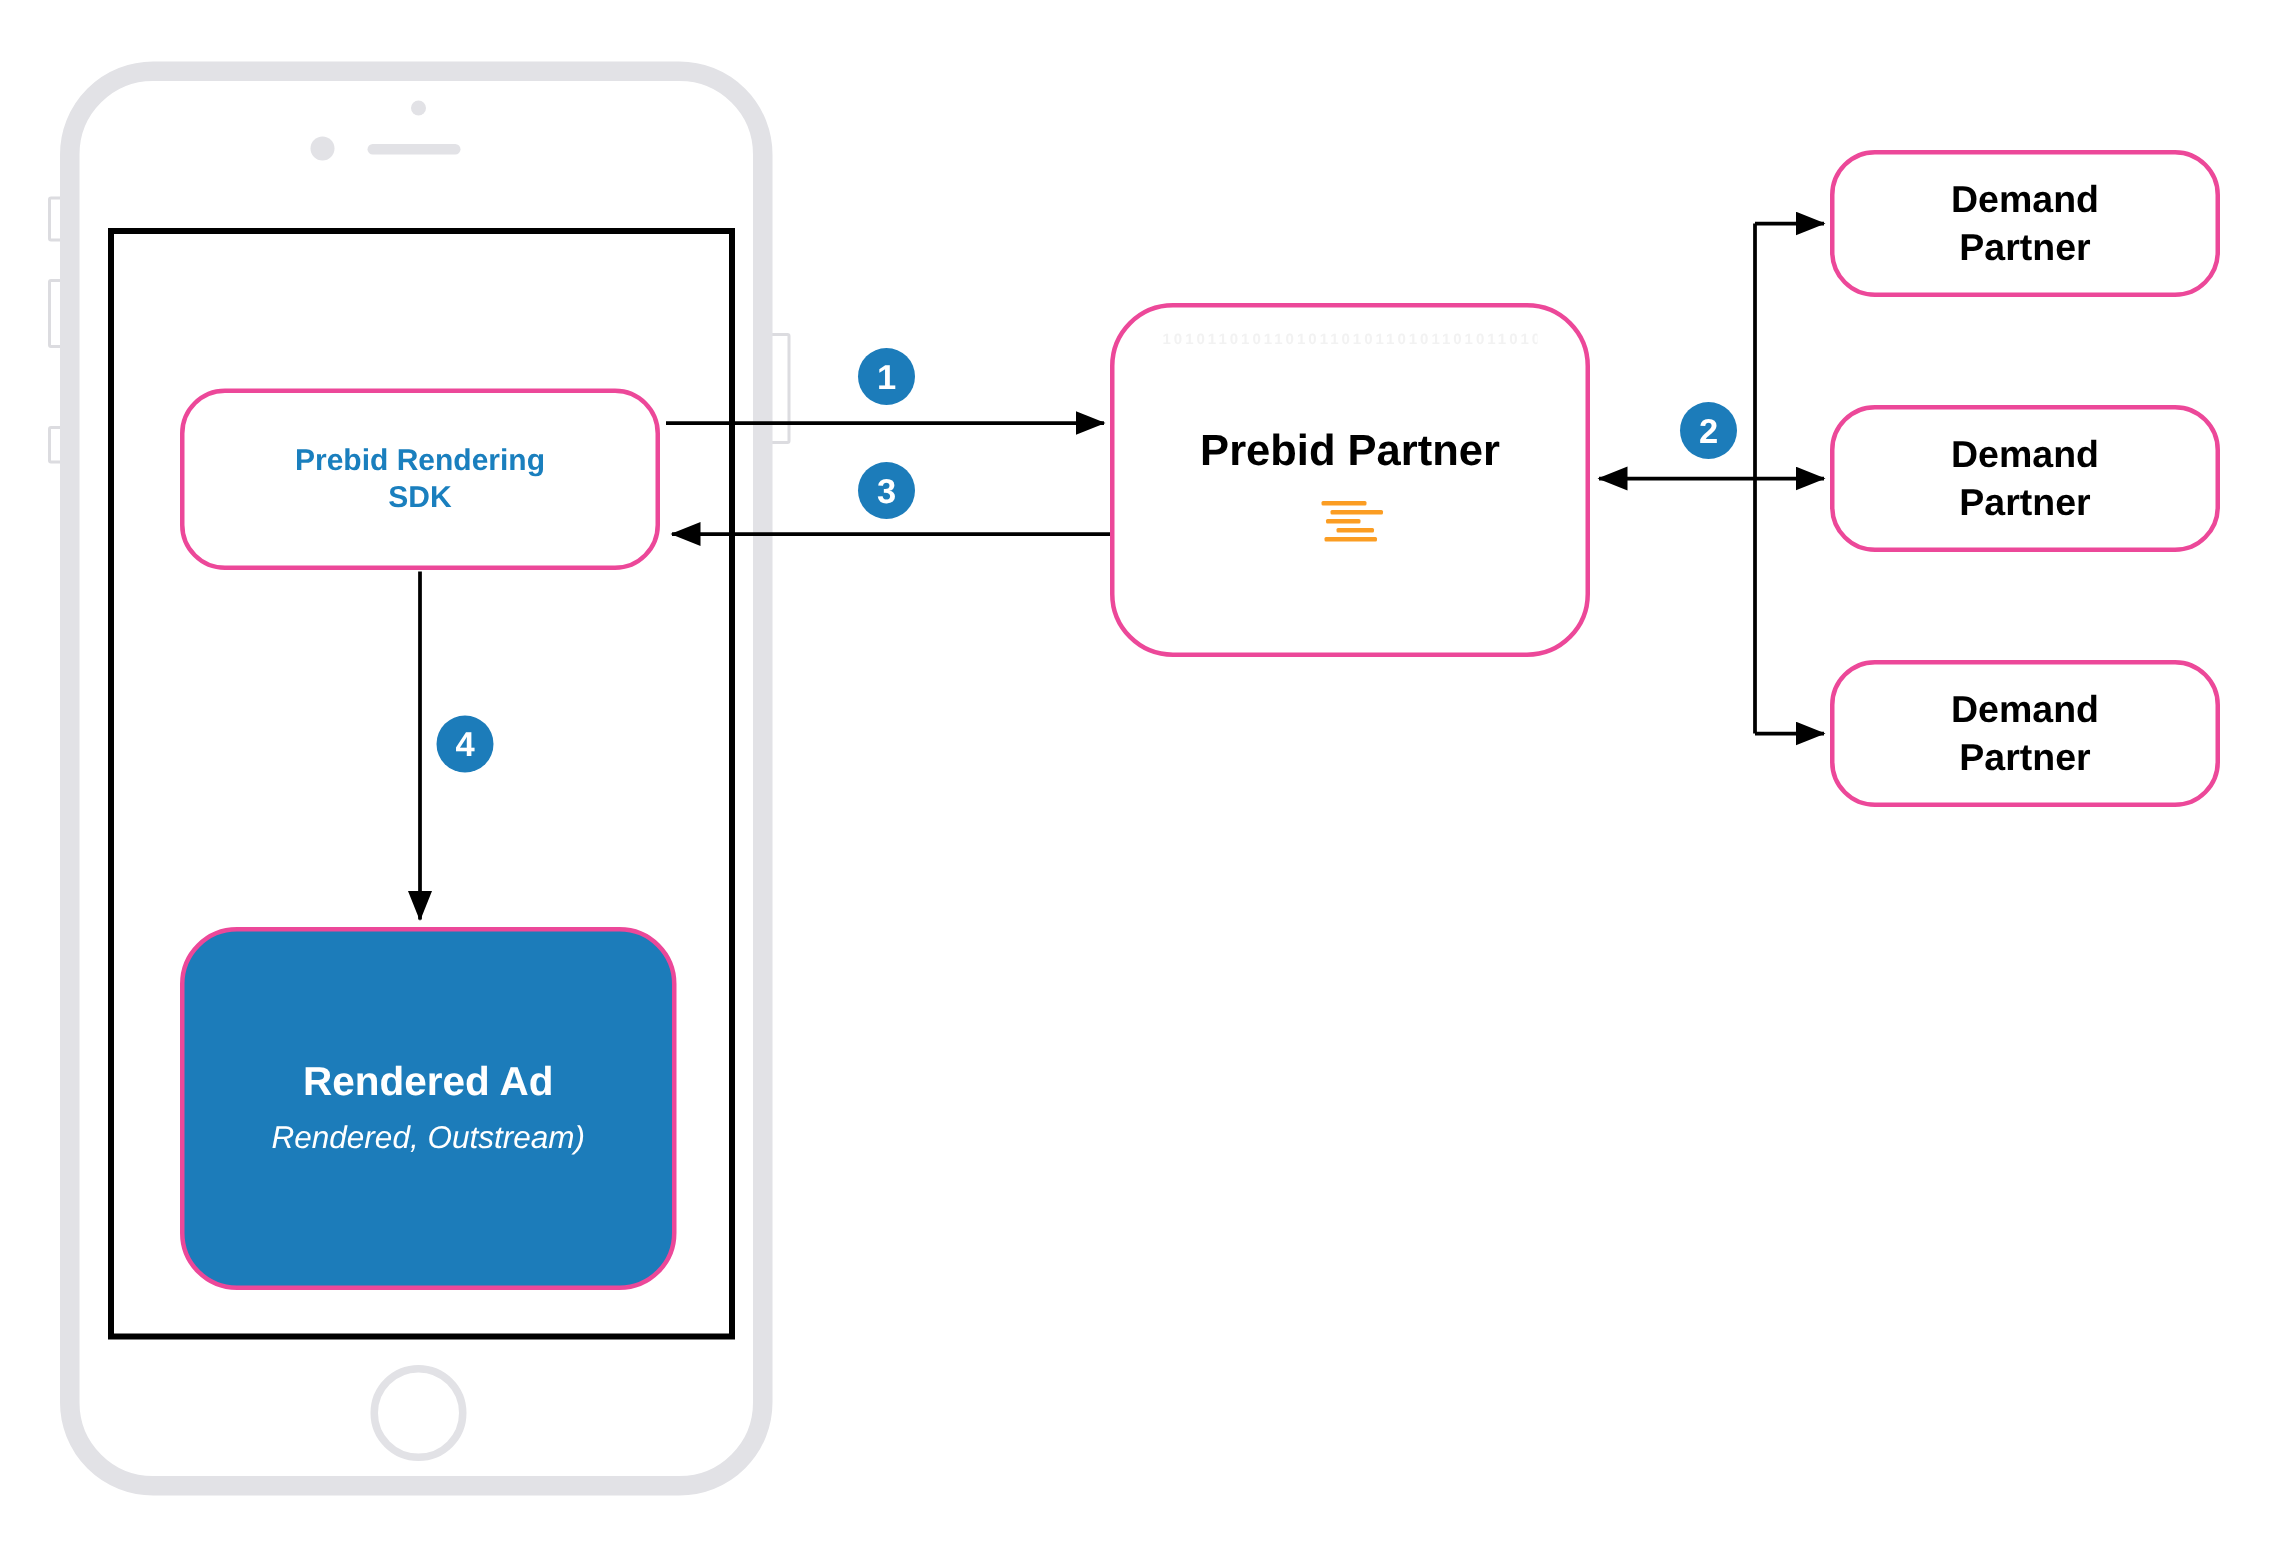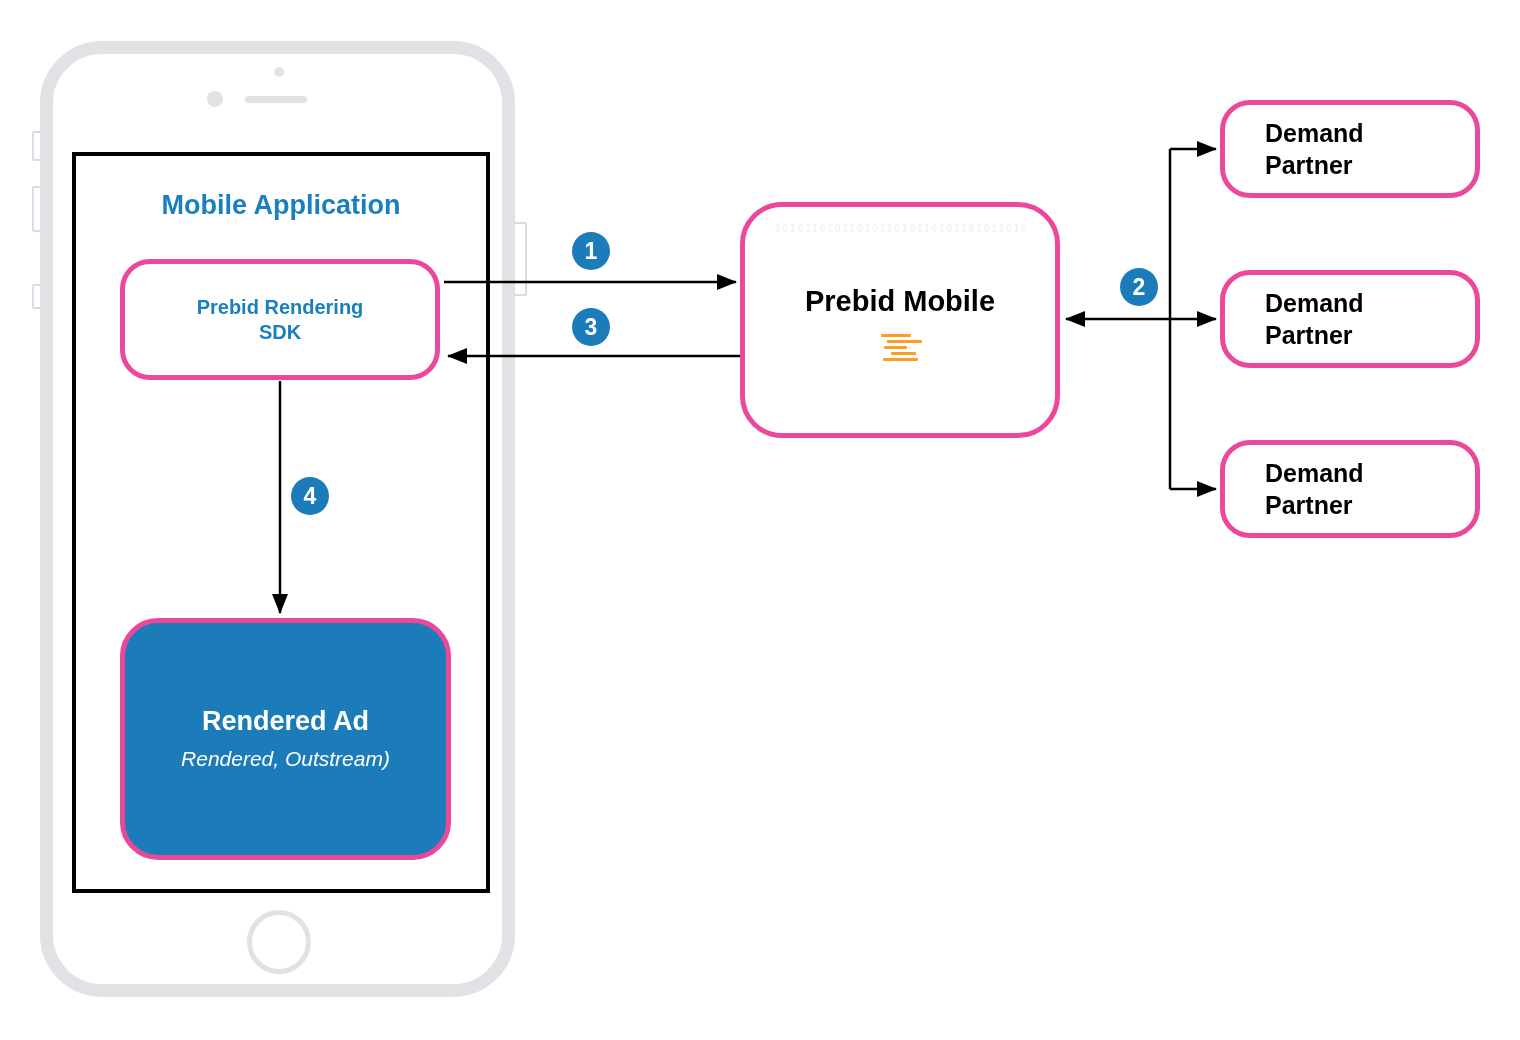--- a/index.html
+++ b/index.html
@@ -51,23 +51,23 @@
     background:#ffffff;z-index:3;
   }
   #mobile-app-title{
     position:absolute;left:72px;top:190px;width:418px;
     text-align:center;font-size:27px;font-weight:bold;color:#1a7fbe;
     z-index:4;
   }
   
   .node{
     position:absolute;box-sizing:border-box;
-    border:5px solid #ec4899;background:#ffffff;
+    border:3px solid #ec4899;background:#ffffff;
     display:flex;flex-direction:column;align-items:center;justify-content:center;
-    text-align:left;z-index:4;
+    text-align:center;z-index:4;
   }
   #sdk-box{
     left:120px;top:259px;width:320px;height:121px;border-radius:30px;
   }
   .sdk-line{font-size:20px;font-weight:bold;color:#1a7fbe;line-height:1.25;}
   #server-box{
     left:740px;top:202px;width:320px;height:236px;border-radius:42px;
   }
   #server-watermark{
     position:absolute;top:16px;left:50%;transform:translateX(-50%);
@@ -122,35 +122,34 @@
   <div class="side-tab" style="left:32px;top:284px;width:12px;height:21px;"></div>
   <div class="side-tab" style="left:511px;top:222px;width:12px;height:70px;"></div>
 
   <div id="phone-frame"></div>
   <div id="camera-dot"></div>
   <div id="sensor-dot"></div>
   <div id="speaker-bar"></div>
   <div id="home-button"></div>
 
   <div id="app-screen"></div>
-  <div id="mobile-app-title">Mobile Application</div>
 
   <div class="node" id="sdk-box">
     <div class="sdk-line">Prebid Rendering</div>
     <div class="sdk-line">SDK</div>
   </div>
 
   <div class="node" id="ad-box">
     <div id="ad-title">Rendered Ad</div>
     <div class="ad-sub">Rendered, Outstream)</div>
   </div>
 
   <div class="node" id="server-box">
     <div id="server-watermark">10101101011010110101101011010110101</div>
-    <div id="server-title">Prebid Mobile</div>
+    <div id="server-title">Prebid Partner</div>
     <div id="prebid-lines-icon">
       <div class="pb-bar pb-b1"></div>
       <div class="pb-bar pb-b2"></div>
       <div class="pb-bar pb-b3"></div>
       <div class="pb-bar pb-b4"></div>
       <div class="pb-bar pb-b5"></div>
     </div>
   </div>
 
   <div class="node demand-box" id="demand-box-1">

